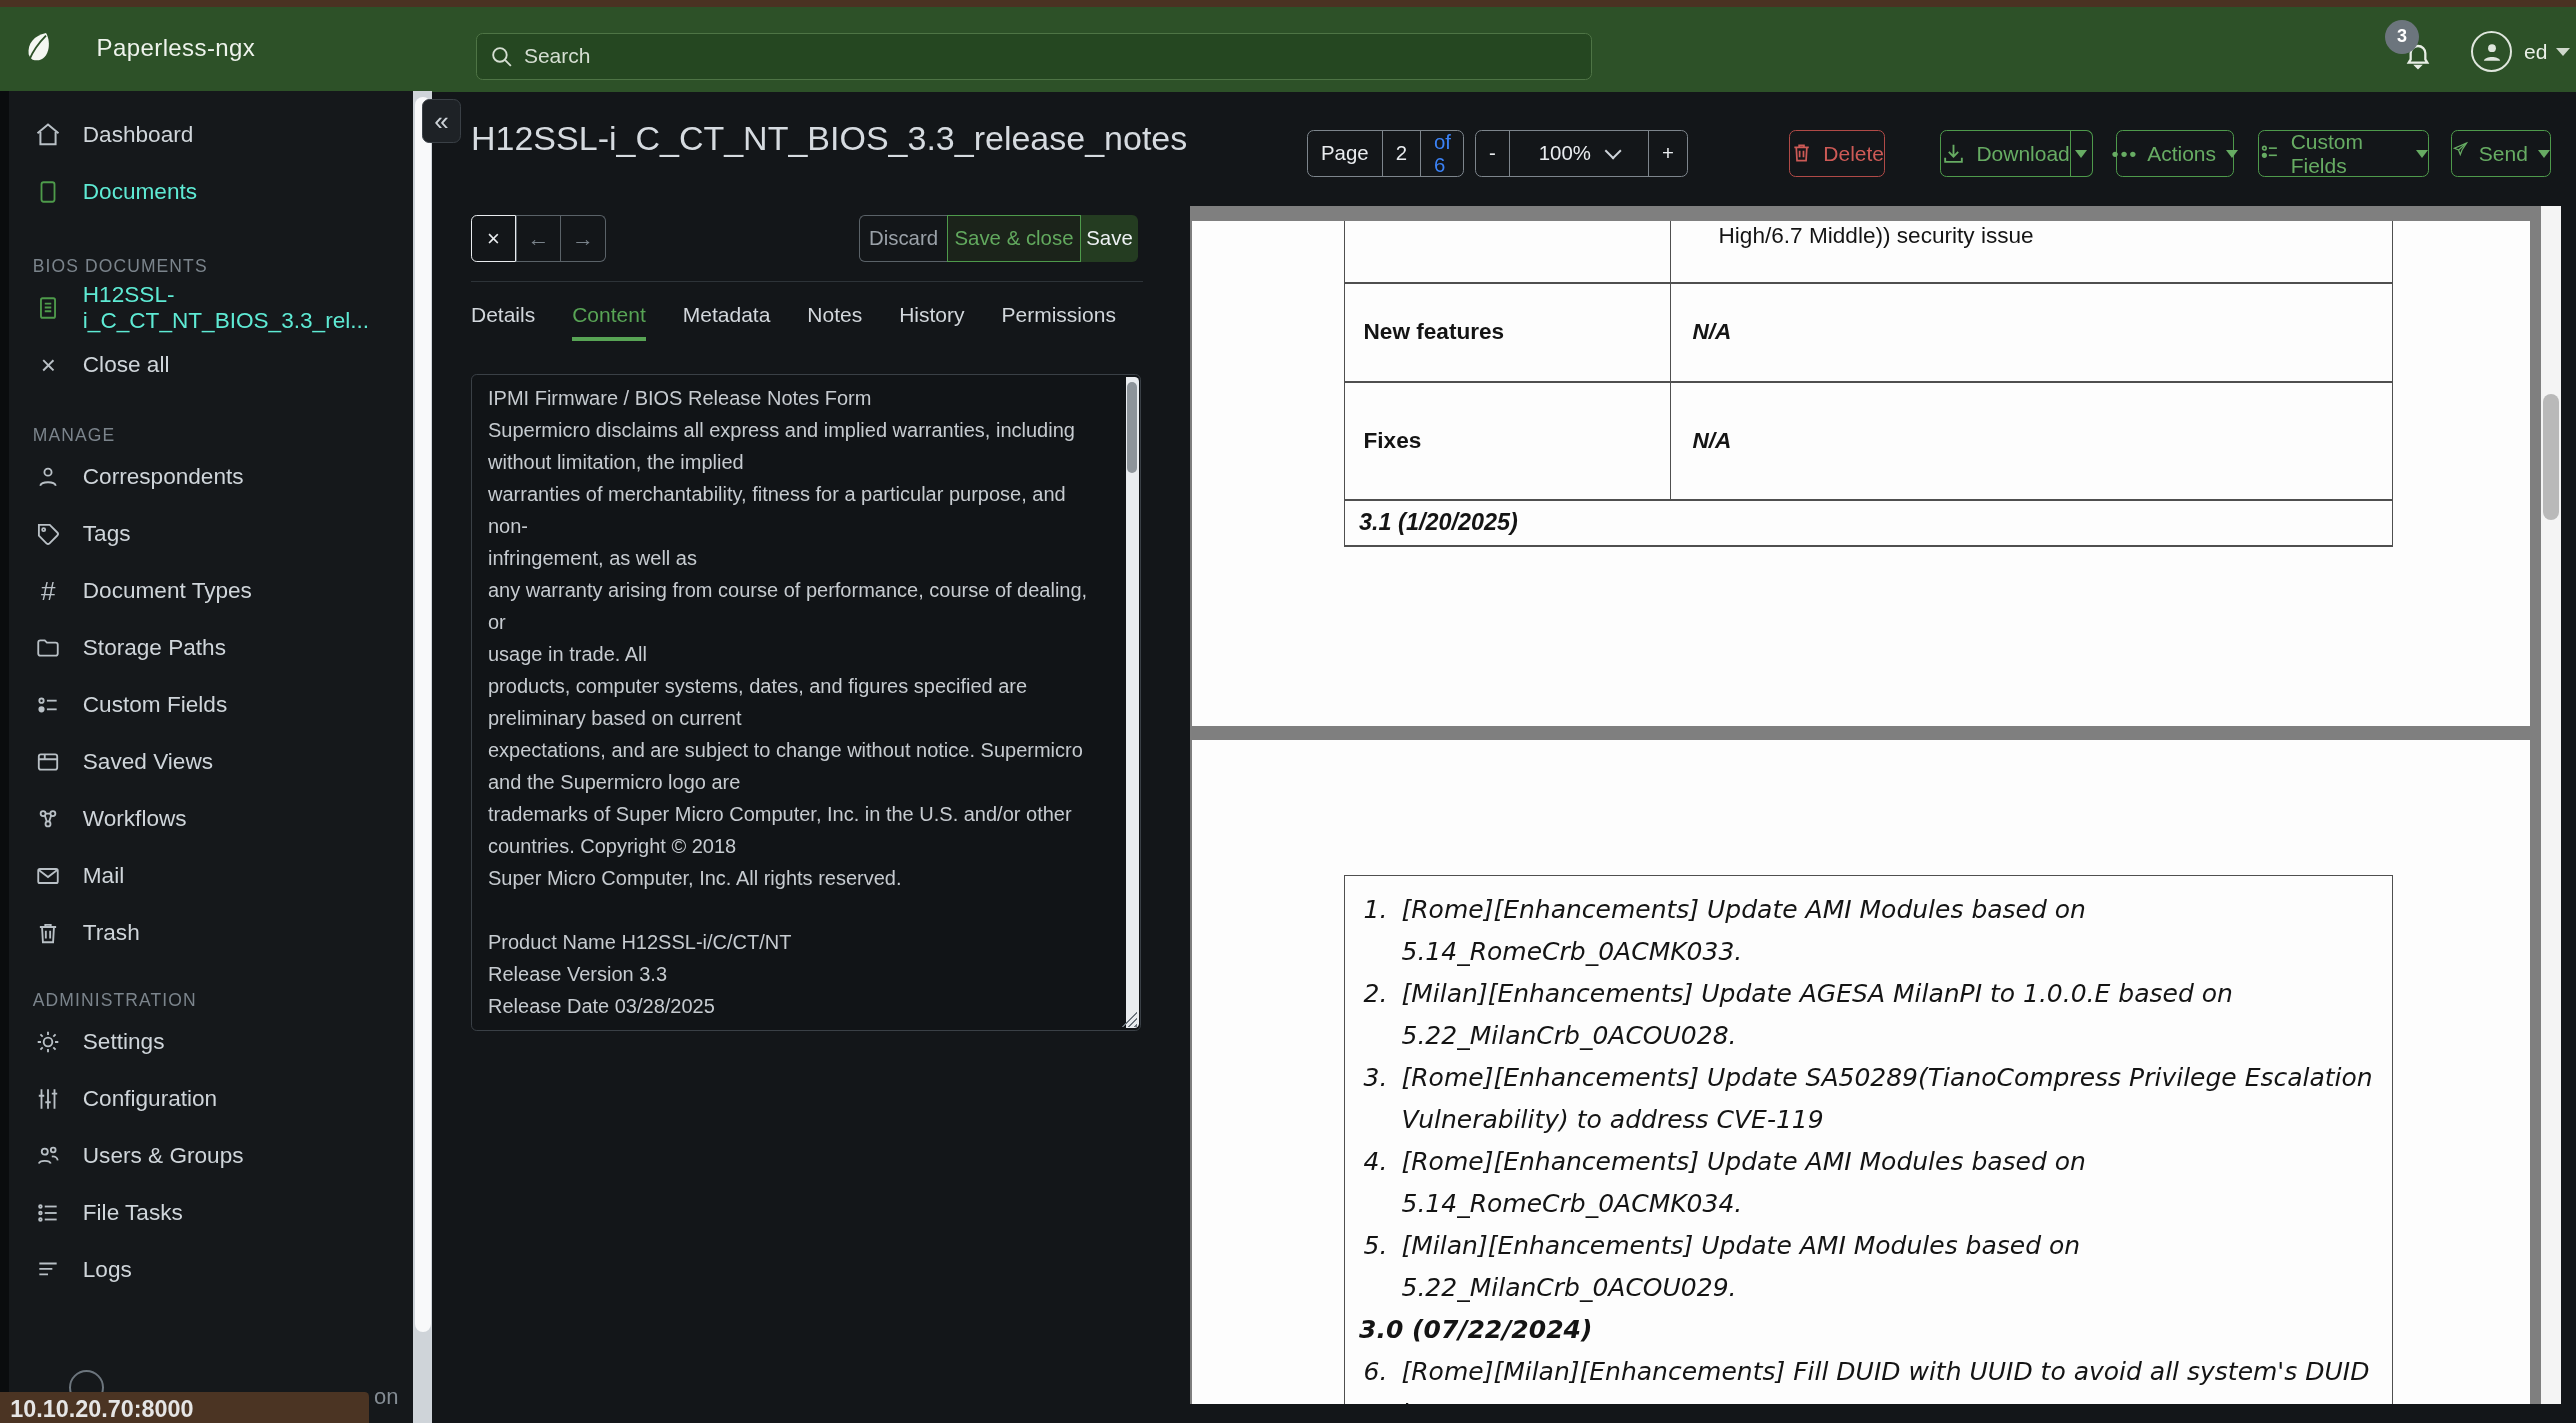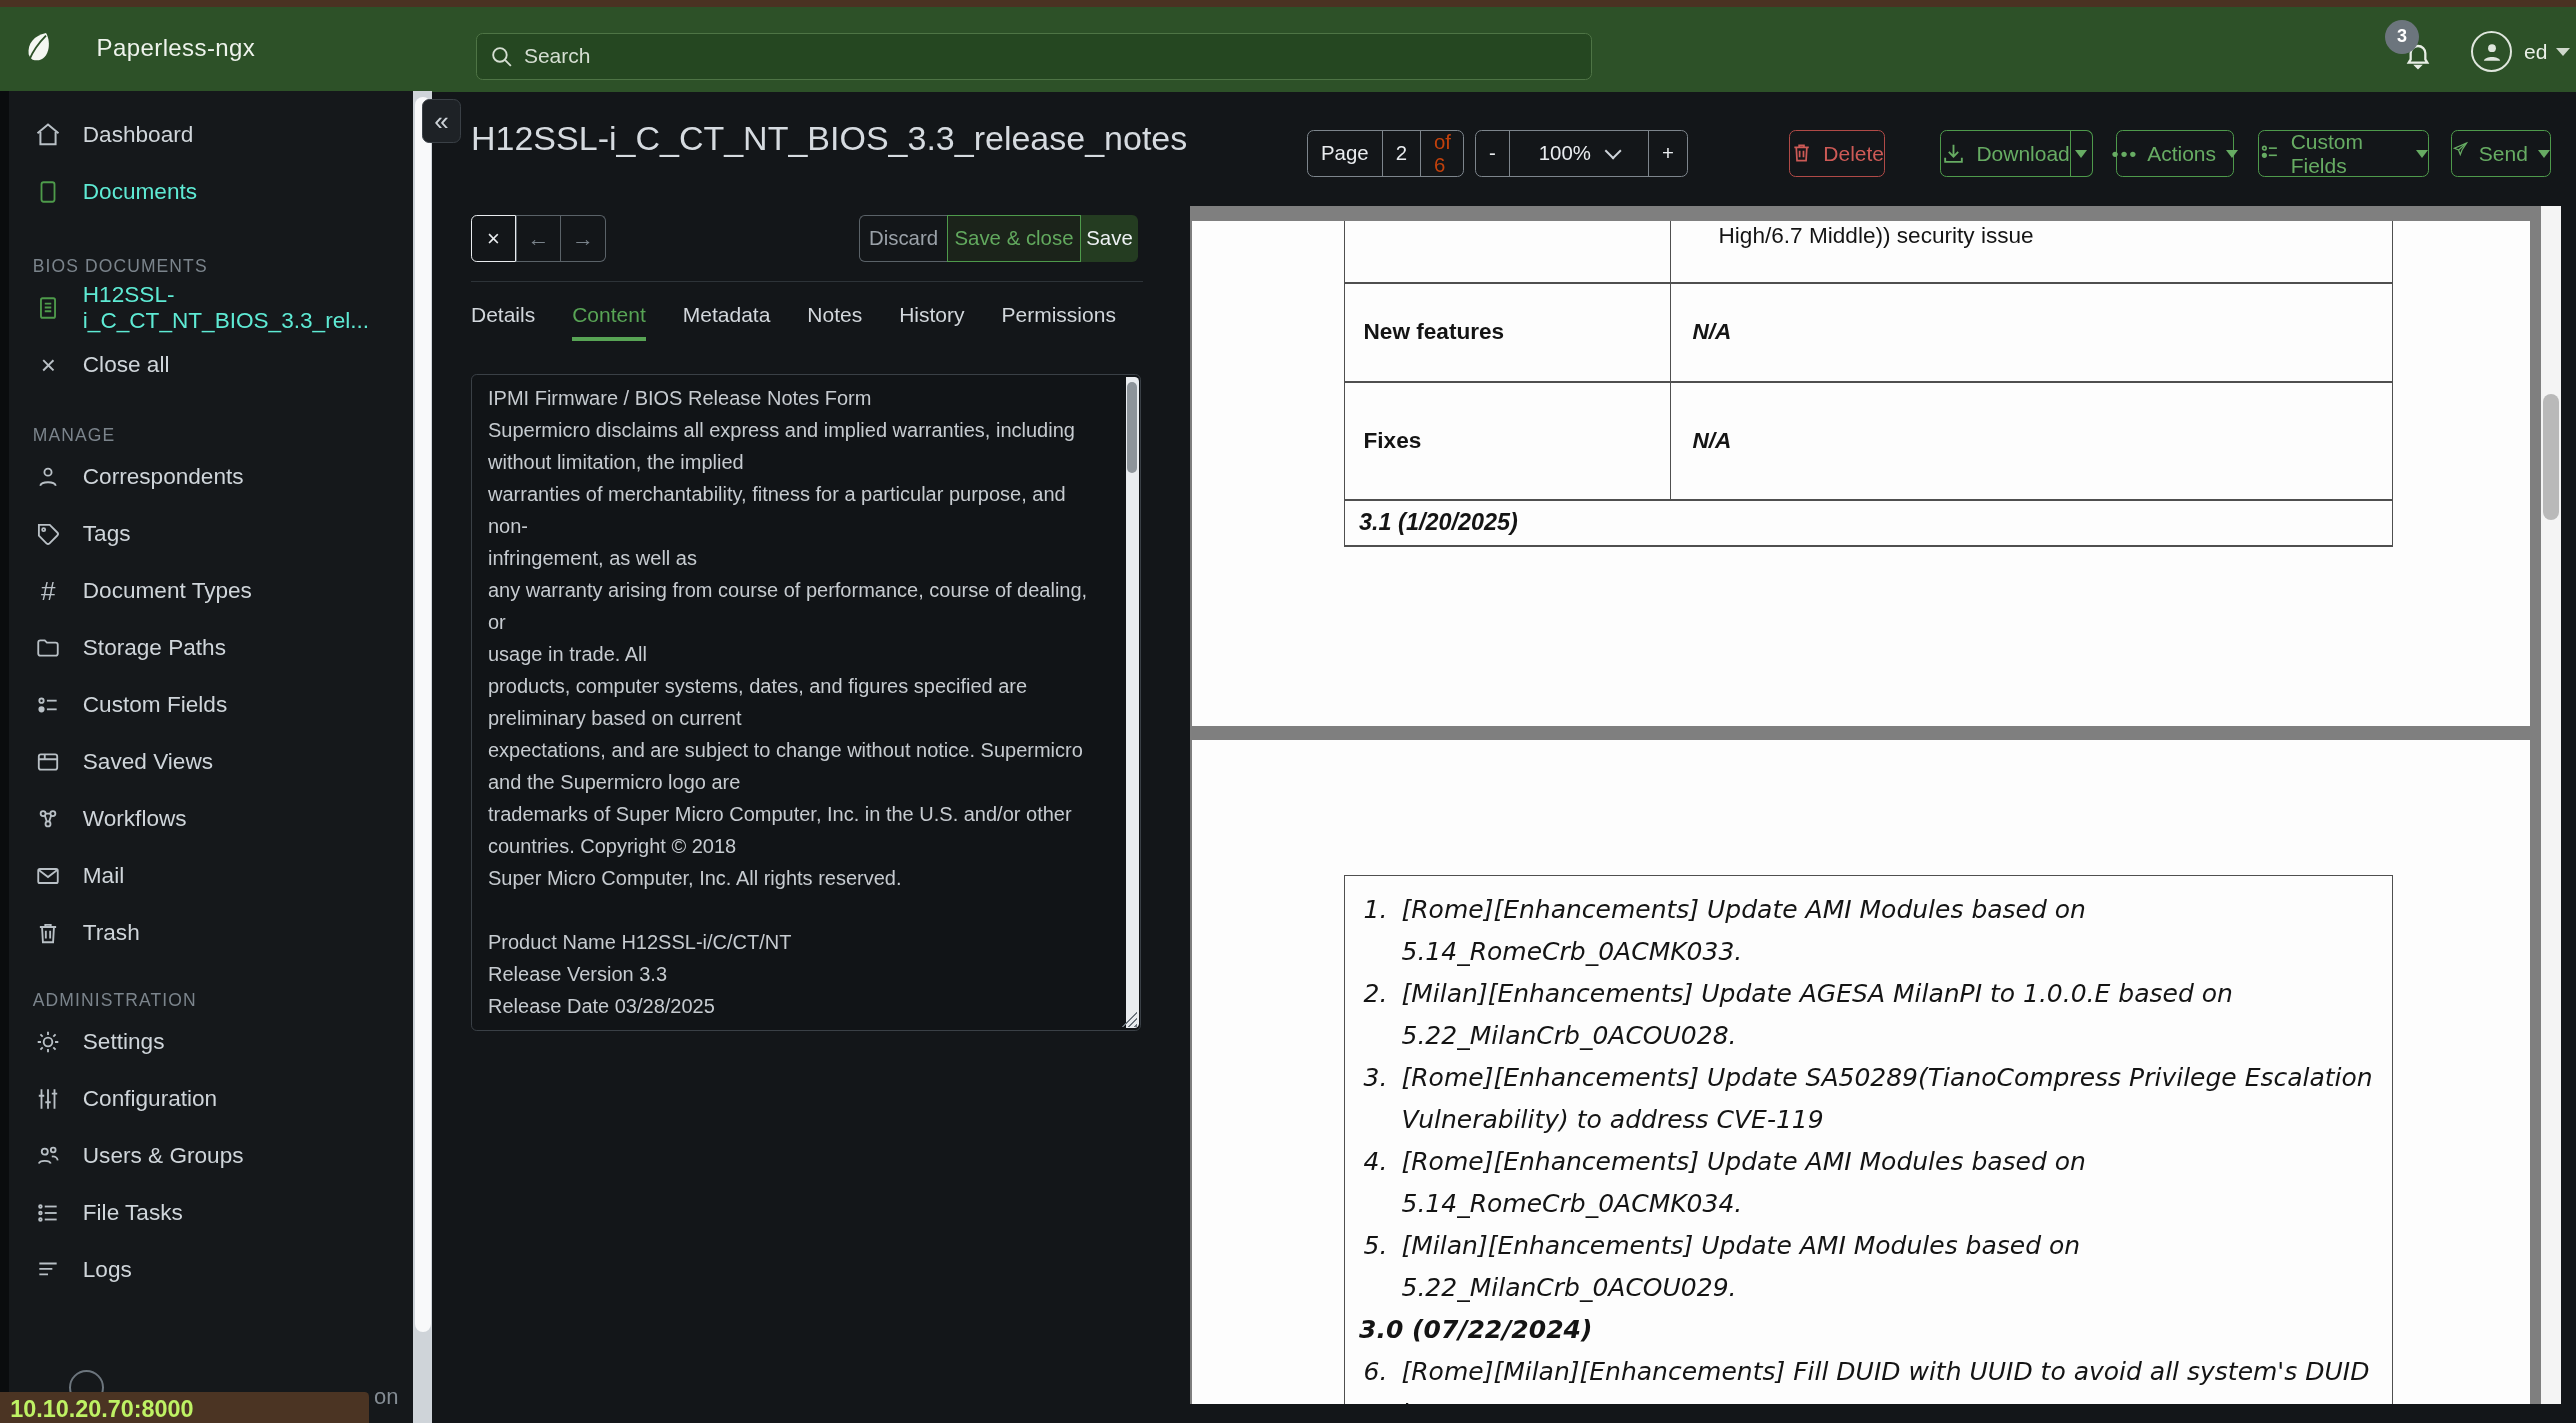--- a/index.html
+++ b/index.html
@@ -46,32 +46,32 @@
   .sb-scroll{position:absolute;left:413px;top:91px;width:19px;height:1333px;background:#cfd4d9;}
   .sb-thumb{position:absolute;left:1.5px;top:5.8px;width:16px;height:1235px;border-radius:8.8px;background:#f8f9fa;}
   .collapse-btn{position:absolute;left:422px;top:99px;width:37px;height:42px;background:#1e2226;
                 border:0.7px solid #3a4046;border-radius:7.3px;color:#cdd3d8;font-size:26px;
                 display:flex;align-items:center;justify-content:center;cursor:pointer;}
   
   .partial-circle{position:absolute;left:69px;top:1370px;width:31px;height:31px;border:2.9px solid #6c757d;
                   border-radius:50%;}
   .partial-on{position:absolute;left:374px;top:1384px;color:#848c94;font-size:22px;}
   .status-tip{position:absolute;left:0px;top:1392px;width:369px;height:32px;background:#4b3423;
-              border-top-right-radius:4.4px;color:#bef264;font-size:23.4px;font-weight:700;
+              border-top-right-radius:4.4px;color:#e5e5e5;font-size:23.4px;font-weight:700;
               display:flex;align-items:flex-start;padding:4.4px 0 0 10.2px;box-sizing:border-box;}
   
   .doc-title{position:absolute;left:471px;top:119px;width:818px;font-size:34px;font-weight:500;
              color:#d6dbe0;white-space:nowrap;overflow:hidden;}
   .grp{position:absolute;top:130px;height:47px;border:1.5px solid #7d858c;border-radius:6.6px;
        display:flex;align-items:stretch;color:#e9ecef;font-size:20.4px;box-sizing:border-box;}
   .grp .cell{display:flex;align-items:center;justify-content:center;padding:0 13px;}
   .grp .cell + .cell{border-left:1.5px solid #7d858c;}
   .page-grp{left:1307px;width:157px;}
   .zoom-grp{left:1475px;width:213px;}
-  .dim{color:#c2410c;}
+  .dim{color:#3b82f6;}
   .chev{width:10.2px;height:10.2px;border-right:2.2px solid #ced4da;border-bottom:2.2px solid #ced4da;
         transform:rotate(45deg);margin-left:16px;margin-top:-4.4px;}
   .btn{position:absolute;top:130px;height:47px;border-radius:6.6px;border:1.5px solid #4e9a4b;
        color:#67ac63;background:transparent;font-size:21px;display:flex;align-items:center;
        justify-content:center;box-sizing:border-box;cursor:pointer;}
   .btn .bic{width:25px;height:25px;margin-right:10.2px;}
   .btn .caret2{width:0;height:0;border-left:6.6px solid transparent;border-right:6.6px solid transparent;
                border-top:8px solid #67ac63;margin-left:10.2px;}
   .btn-delete{left:1789px;width:96px;border-color:#b04a47;color:#cd5a56;}
   .btn-download{left:1940px;width:131px;border-top-right-radius:0;border-bottom-right-radius:0;}

